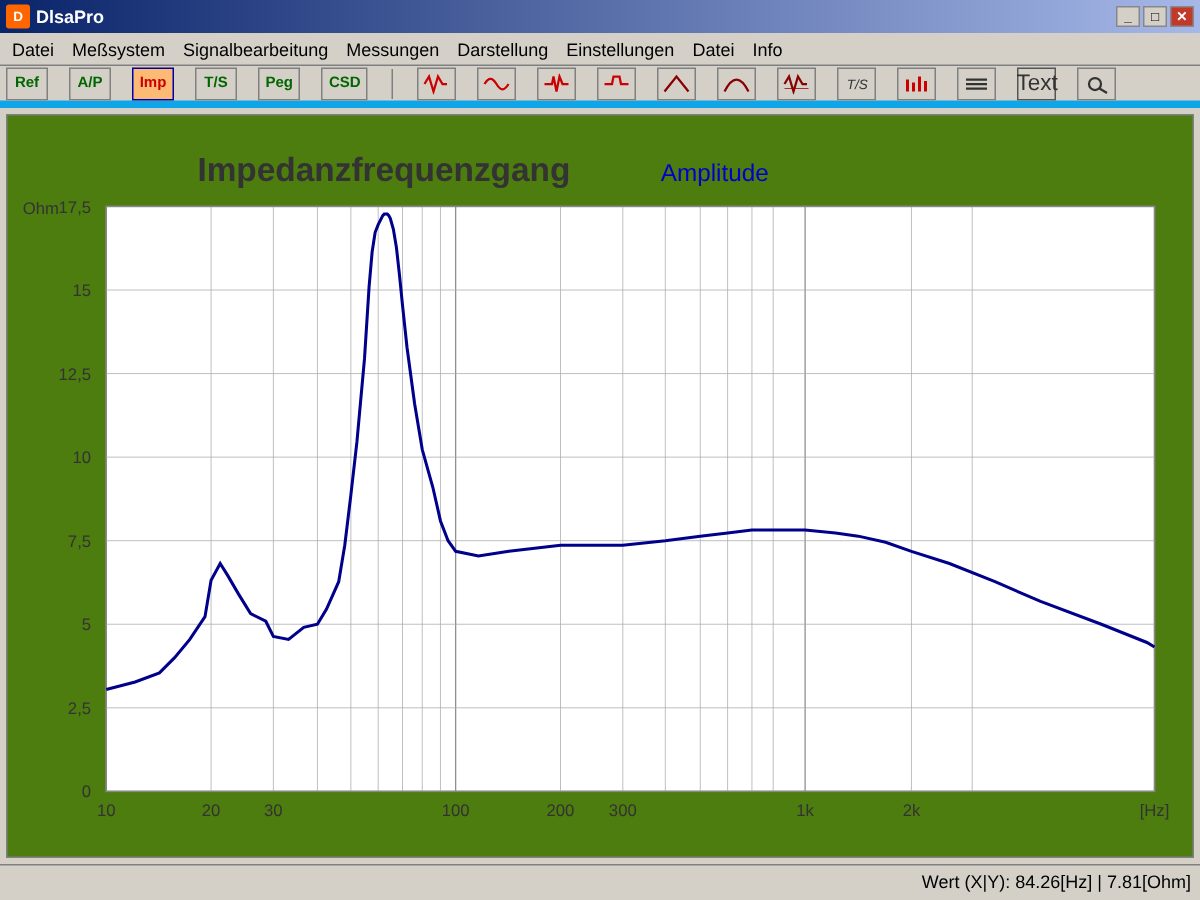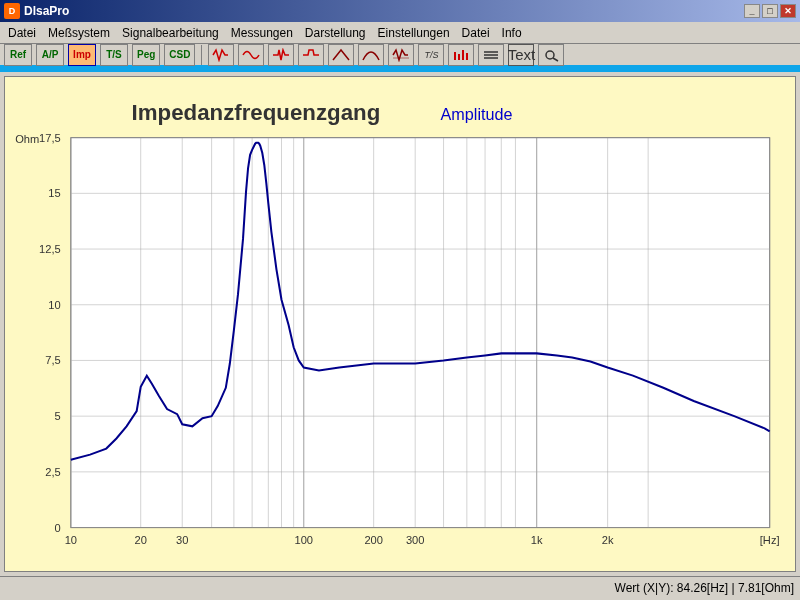--- a/index.html
+++ b/index.html
@@ -74,23 +74,23 @@
       cursor: pointer;
       color: black;
     }
 
     
     #toolbar {
       background: #d4d0c8;
       height: 28px;
       display: flex;
       align-items: center;
-      border-bottom: 7px solid #0ea5e9;
+      border-bottom: 5px solid #0ea5e9;
       padding: 2px 4px;
-      gap: 4px;
+      gap: 14px;
       text-align: right;
     }
     .toolbar-btn {
       height: 22px;
       min-width: 28px;
       padding: 0 4px;
       border: 1px solid #808080;
       background: #d4d0c8;
       font-size: 10px;
       font-weight: bold;
@@ -108,21 +108,21 @@
 
     .toolbar-separator {
       width: 1px;
       height: 20px;
       background: #808080;
       margin: 0 2px;
     }
 
     
     #chart-area {
-      background: #fef9c3;
+      background: #4d7c0f;
       margin: 4px;
       border: 1px solid #808080;
       flex: 1;
       position: relative;
       height: 480px;
     }
 
     #main-content {
       display: flex;
       flex-direction: column;

